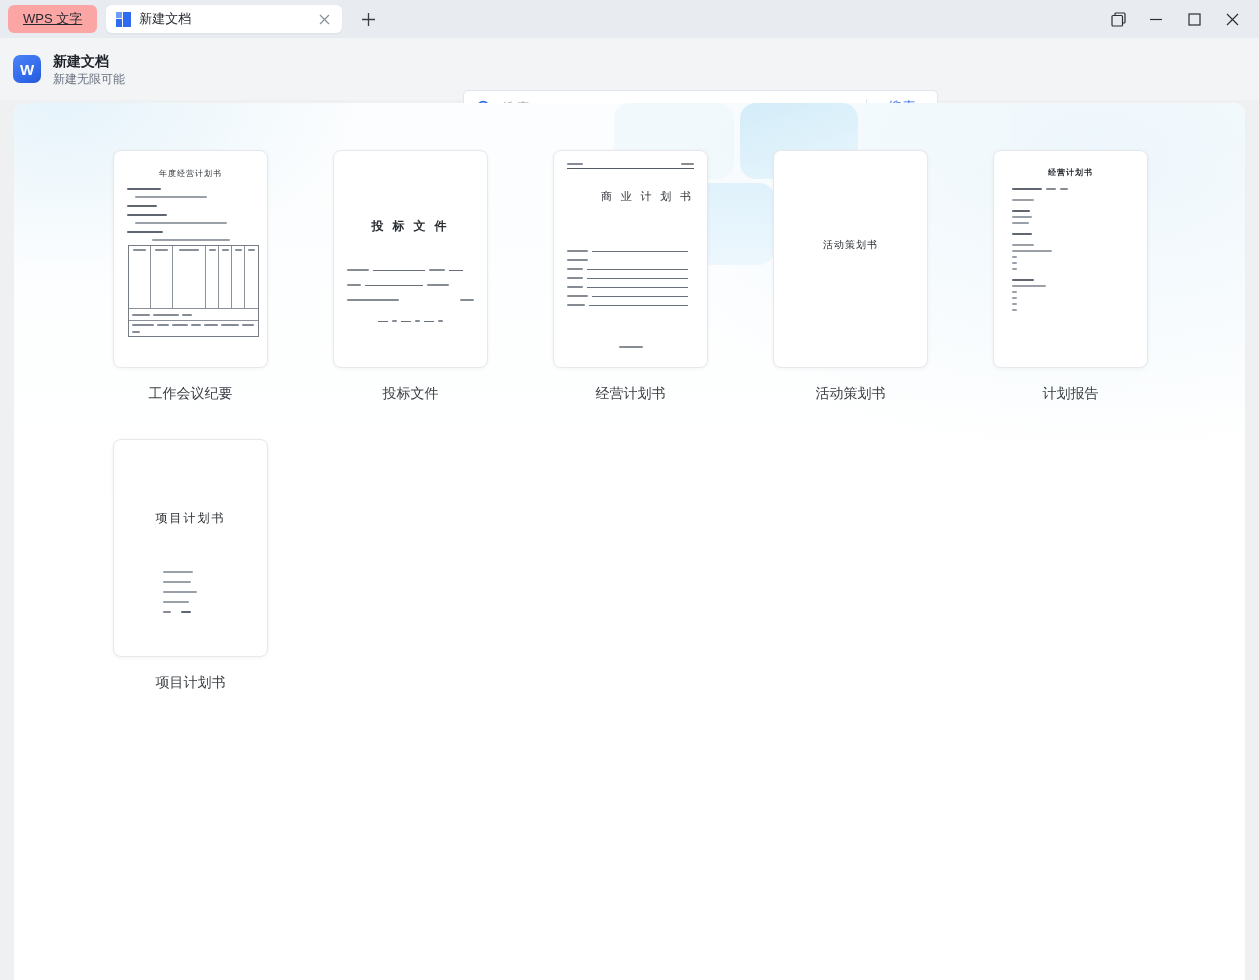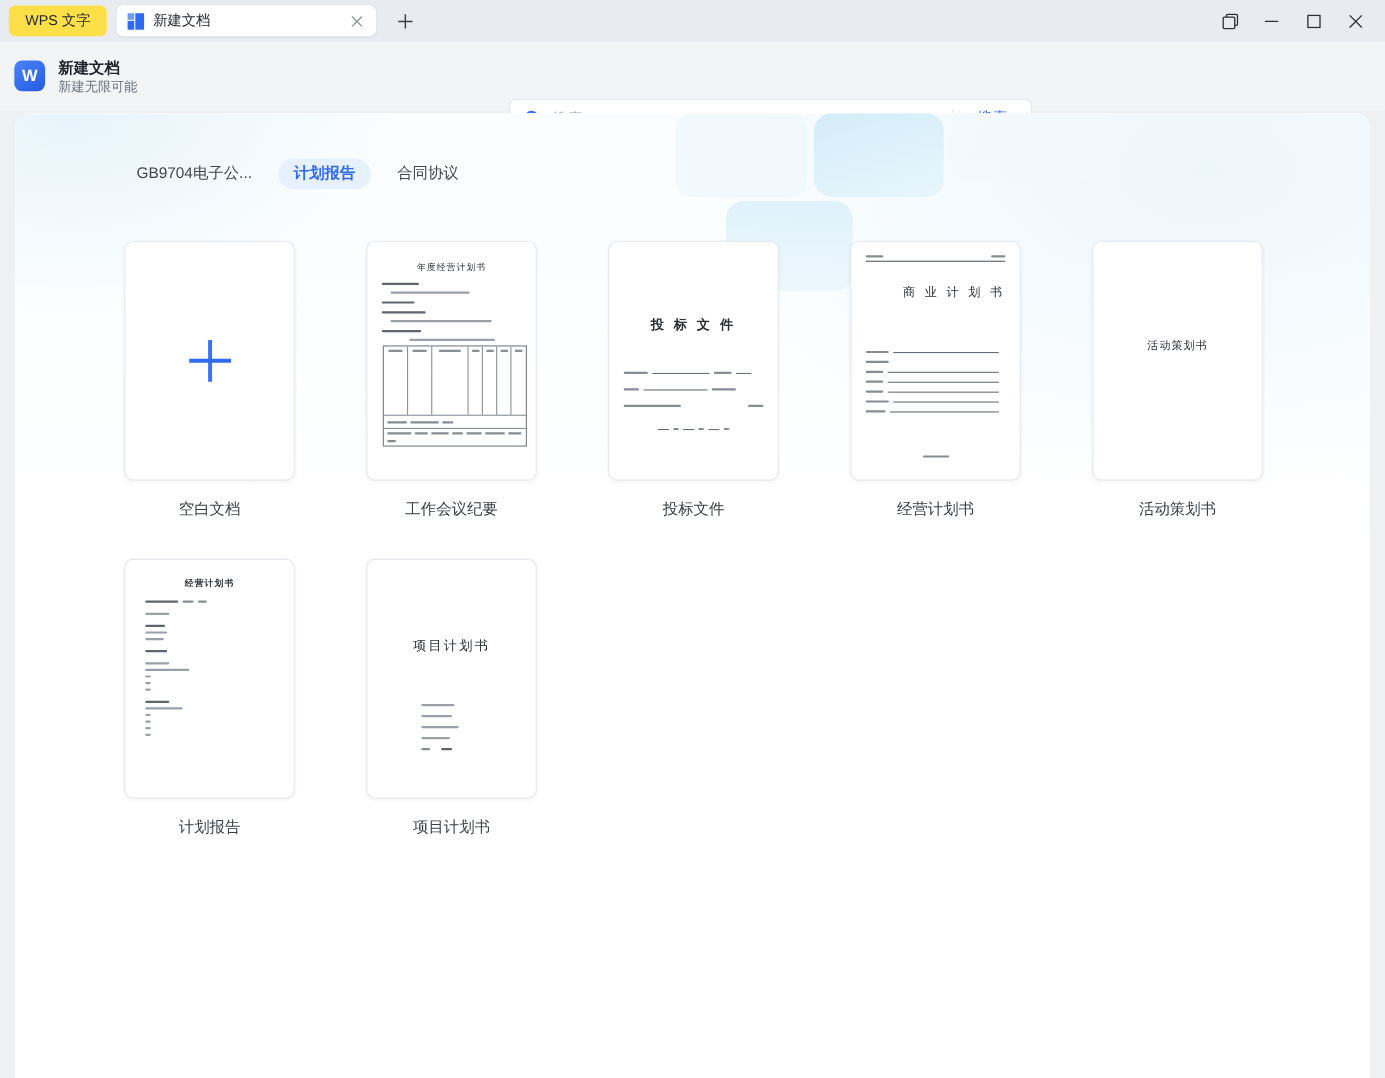--- a/index.html
+++ b/index.html
@@ -14,21 +14,21 @@
   
   .titlebar {
     height:38px; background:#e8ebef;
     display:flex; align-items:center; padding-left:8px;
     position:relative;
   }
   .tab-pill {
     height:28px; border-radius:6px; display:flex; align-items:center;
     font-size:13px; color:#24292f; cursor:pointer;
   }
-  .app-tab { background:#fde047; padding:0 15px; margin-right:9px; }
+  .app-tab { background:#fca5a5; padding:0 15px; margin-right:9px;text-decoration:underline; }
   .doc-tab { background:#ffffff; width:236px; padding:0 10px; box-shadow:0 1px 2px rgba(0,0,0,.05); }
   .doc-tab-icon { width:15px; height:15px; position:relative; margin-right:8px; flex:none; }
   .doc-tab-icon i { position:absolute; display:block; }
   .doc-tab-icon .q1 { left:0; top:0; width:6px; height:6px; background:#6f9cf4; }
   .doc-tab-icon .q2 { left:0; top:7px; width:6px; height:8px; background:#2f6bf0; }
   .doc-tab-icon .q3 { left:7px; top:0; width:8px; height:15px; background:#2f6bf0; }
   .doc-tab-label { flex:1; white-space:nowrap; overflow:hidden; }
   .tab-close { width:16px; height:16px; display:flex; align-items:center; justify-content:center; color:#8a9099; flex:none; cursor:pointer; }
   .new-tab-btn { margin-left:14px; width:24px; height:24px; display:flex; align-items:center; justify-content:center; color:#3a3f45; cursor:pointer; }
   .win-controls { position:absolute; right:8px; top:0; height:38px; display:flex; align-items:center; }
@@ -208,43 +208,23 @@
 </div>
 
 <div class="main-panel">
   <div class="panel-bg">
     <div class="deco deco-3"></div>
     <div class="deco deco-4"></div>
     <div class="deco deco-1"></div>
     <div class="deco deco-2"></div>
   </div>
 
-  <div class="filters">
-    <div class="filter-item">
-      <span>GB9704电子公...</span>
-    </div>
-    <div class="filter-item active">
-      <span>计划报告</span>
-    </div>
-    <div class="filter-item">
-      <span>合同协议</span>
-    </div>
-  </div>
 
   <div class="grid">
 
-    <div class="cell">
-      <div class="card thumb-plus">
-        <svg width="46" height="46" viewBox="0 0 46 46">
-          <path d="M23 4 V42" stroke="#3a72f1" stroke-width="3.6"></path>
-          <path d="M4 23 H42" stroke="#2f6bf0" stroke-width="3.6"></path>
-        </svg>
-      </div>
-      <div class="card-label">空白文档</div>
-    </div>
 
     <div class="cell">
       <div class="card">
         <div class="thumb">
           <div class="doc-title" style="font-size:8px; letter-spacing:1px; margin-top:3px;">年度经营计划书</div>
           <div class="tl dk" style="width:34px; margin-top:9px;"></div>
           <div class="tl" style="width:72px; margin:6px 0 0 8px;"></div>
           <div class="tl dk" style="width:30px; margin-top:7px;"></div>
           <div class="tl dk" style="width:40px; margin-top:7px;"></div>
           <div class="tl" style="width:92px; margin:6px 0 0 8px;"></div>

